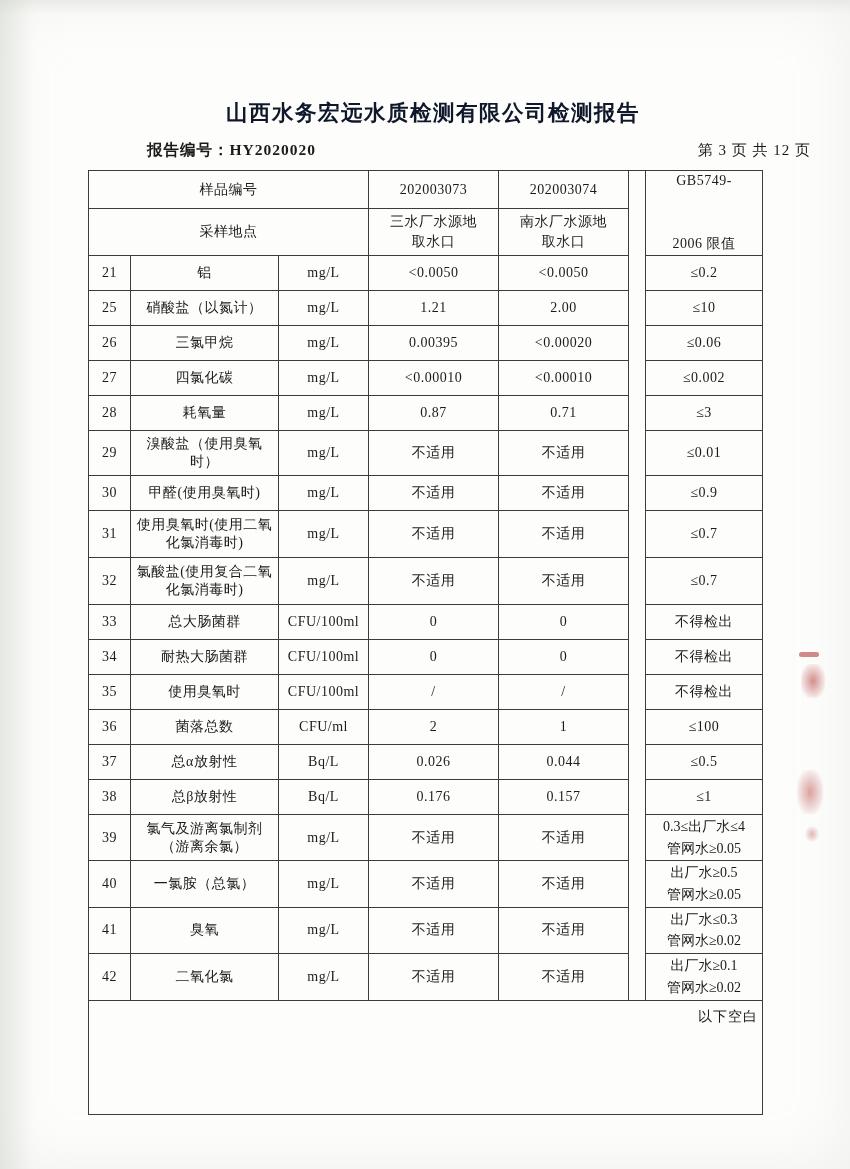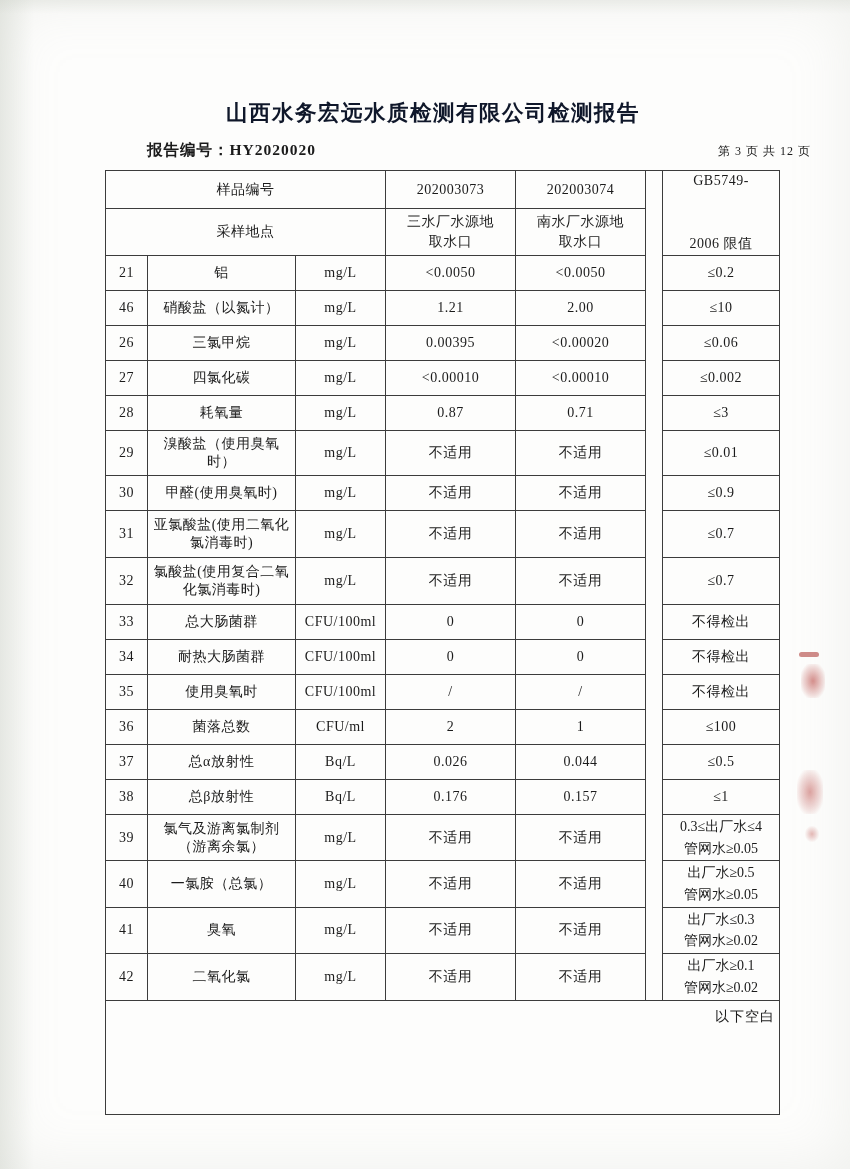--- a/index.html
+++ b/index.html
@@ -26,27 +26,26 @@
     font-size:21.5px;font-weight:bold;letter-spacing:1.5px;color:#0f172a;
   }
   .meta{
     position:absolute;top:140px;left:99px;width:664px;
     display:flex;justify-content:space-between;align-items:baseline;
     font-size:15.5px;
     margin-left:48px;
   }
   .report-no-label{font-family:"Liberation Sans","DejaVu Sans",sans-serif;font-weight:bold;letter-spacing:1px;}
   .report-no-value{font-family:"Liberation Serif","DejaVu Serif",serif;font-weight:bold;letter-spacing:1px;}
-  .page-indicator{letter-spacing:1px;font-size:12px;}
+  .page-indicator{letter-spacing:1px;font-size:15px;}
 
   table.results{
     position:absolute;left:88px;top:170px;width:675px;
     border-collapse:collapse;table-layout:fixed;
     font-size:14px;
-    margin-left:17px;
   }
   table.results td{
     border:1.5px solid #3c3c3c;
     text-align:center;vertical-align:middle;
     padding:2px 4px;overflow:hidden;
     letter-spacing:0.5px;
   }
   td.c-name{text-align:left;padding:2px 5px 2px 11px;line-height:1.3;letter-spacing:0.5px;}
   td.gap{padding:0;}
   tr.hr1 td{height:33px;}
@@ -120,21 +119,21 @@
 
       <tr class="rh33">
         <td>21</td>
         <td class="c-name">铝</td>
         <td>mg/L</td>
         <td>&lt;0.0050</td>
         <td>&lt;0.0050</td>
         <td class="c-limit"><span>≤0.2</span></td>
       </tr>
       <tr class="rh33">
-        <td>46</td>
+        <td>25</td>
         <td class="c-name">硝酸盐（以氮计）</td>
         <td>mg/L</td>
         <td>1.21</td>
         <td>2.00</td>
         <td class="c-limit"><span>≤10</span></td>
       </tr>
       <tr class="rh33">
         <td>26</td>
         <td class="c-name">三氯甲烷</td>
         <td>mg/L</td>
@@ -169,21 +168,21 @@
       <tr class="rh33">
         <td>30</td>
         <td class="c-name">甲醛(使用臭氧时)</td>
         <td>mg/L</td>
         <td>不适用</td>
         <td>不适用</td>
         <td class="c-limit"><span>≤0.9</span></td>
       </tr>
       <tr class="rh45">
         <td>31</td>
-        <td class="c-name">亚氯酸盐(使用二氧化氯消毒时)</td>
+        <td class="c-name">使用臭氧时(使用二氧化氯消毒时)</td>
         <td>mg/L</td>
         <td>不适用</td>
         <td>不适用</td>
         <td class="c-limit"><span>≤0.7</span></td>
       </tr>
       <tr class="rh45">
         <td>32</td>
         <td class="c-name">氯酸盐(使用复合二氧化氯消毒时)</td>
         <td>mg/L</td>
         <td>不适用</td>

